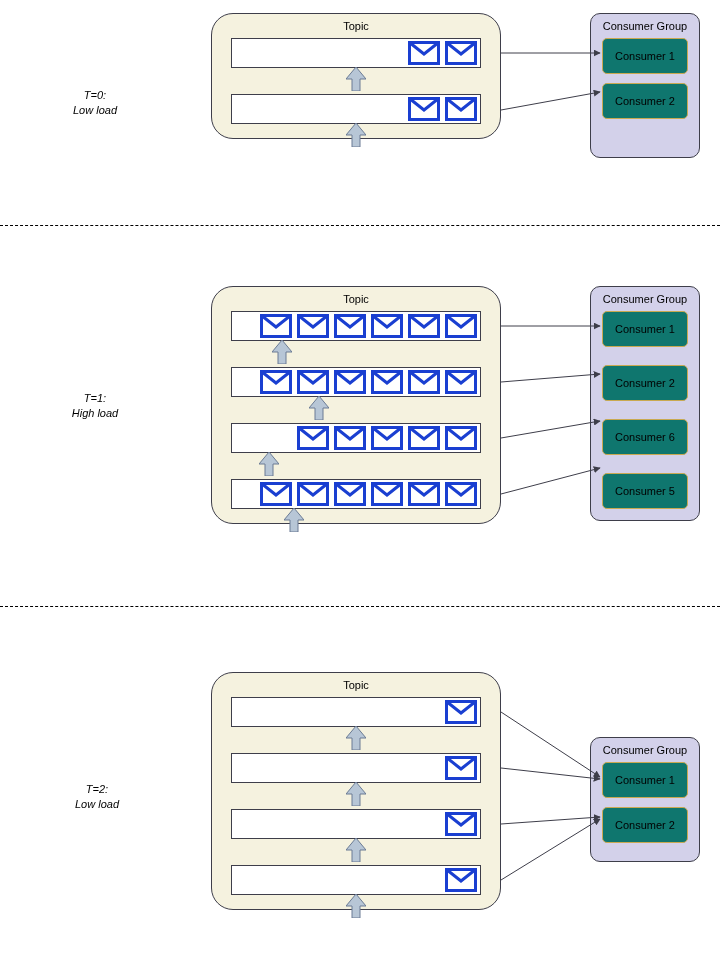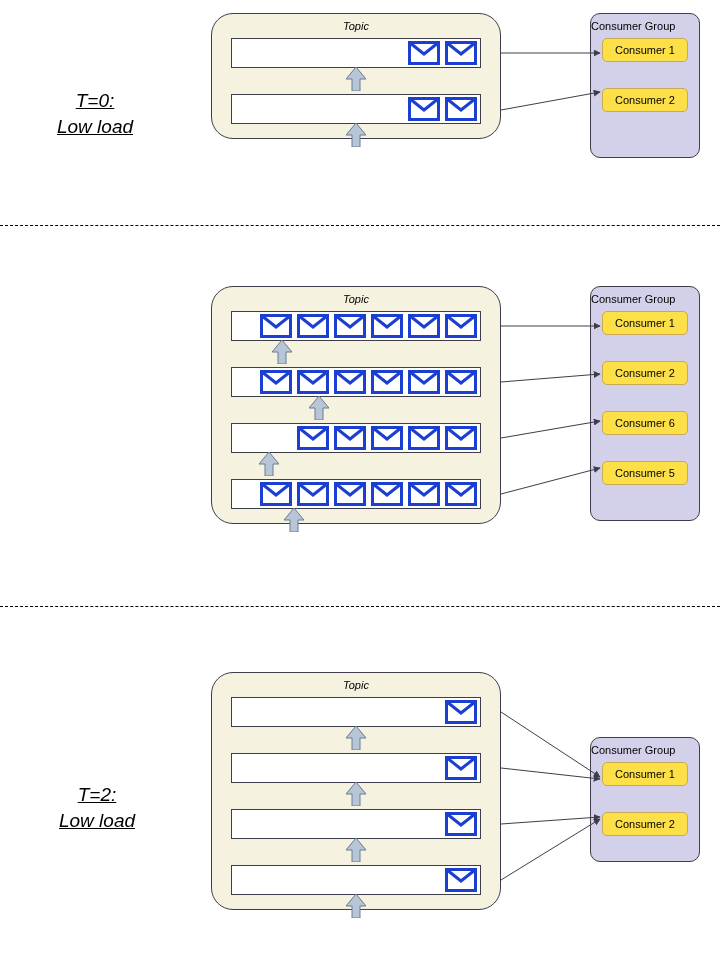--- a/index.html
+++ b/index.html
@@ -11,33 +11,31 @@
     background: #fff;
     color: #000;
   }
   .scene {
     position: relative;
     width: 720px;
   }
   .caption {
     position: absolute;
     font-style: italic;
-    font-size: 19px;
+    font-size: 11px;
     line-height: 1.35;
     text-align: center;
     width: 110px;
-    text-decoration: underline;
   }
   .topic-box {
     position: absolute;
     background: #f5f2df;
     border: 1px solid #3e3e4a;
     border-radius: 22px;
     padding-top: 6px;
-    font-style: italic;
   }
   .topic-title {
     text-align: center;
     font-size: 11px;
     margin-bottom: 6px;
   }
   .partition {
     position: relative;
     margin: 0 auto 26px auto;
     height: 30px;
@@ -64,29 +62,29 @@
     height: 24px;
   }
   .group-box {
     position: absolute;
     background: #d3d1ea;
     border: 1px solid #3e3e4a;
     border-radius: 10px;
     padding-top: 6px;
   }
   .group-title {
-    text-align: left;
+    text-align: center;
     font-size: 11px;
     margin-bottom: 6px;
   }
   .consumer {
-    margin: 0 auto 26px auto;
+    margin: 0 auto 9px auto;
     width: 86px;
-    height: 24px;
-    background: #fde047;
+    height: 36px;
+    background: #0f766e;
     border: 1px solid #c9a951;
     border-radius: 5px;
     font-size: 11px;
     display: flex;
     align-items: center;
     justify-content: center;
   }
   .hr-dash {
     border: none;
     border-top: 1px dashed #000;
@@ -154,20 +152,21 @@
 
   <svg class="connector" width="720" height="225">
     <line x1="501" y1="53" x2="600" y2="53" stroke="#3e3e4a" stroke-width="1" marker-end="url(#ah)"></line>
     <line x1="501" y1="110" x2="600" y2="92" stroke="#3e3e4a" stroke-width="1" marker-end="url(#ah)"></line>
   </svg>
 </div>
 
 <hr class="hr-dash">
 
 <div class="scene" style="height:380px">
+  <div class="caption" style="left:40px; top:165px"><span>T=1:<br>High load</span></div>
 
   <div class="topic-box" style="left:211px; top:60px; width:290px;">
     <div class="topic-title">Topic</div>
     <div class="partition" style="width:250px">
       <svg class="msg">
           <use href="#envelope"></use>
         </svg>
       <svg class="msg">
           <use href="#envelope"></use>
         </svg>

